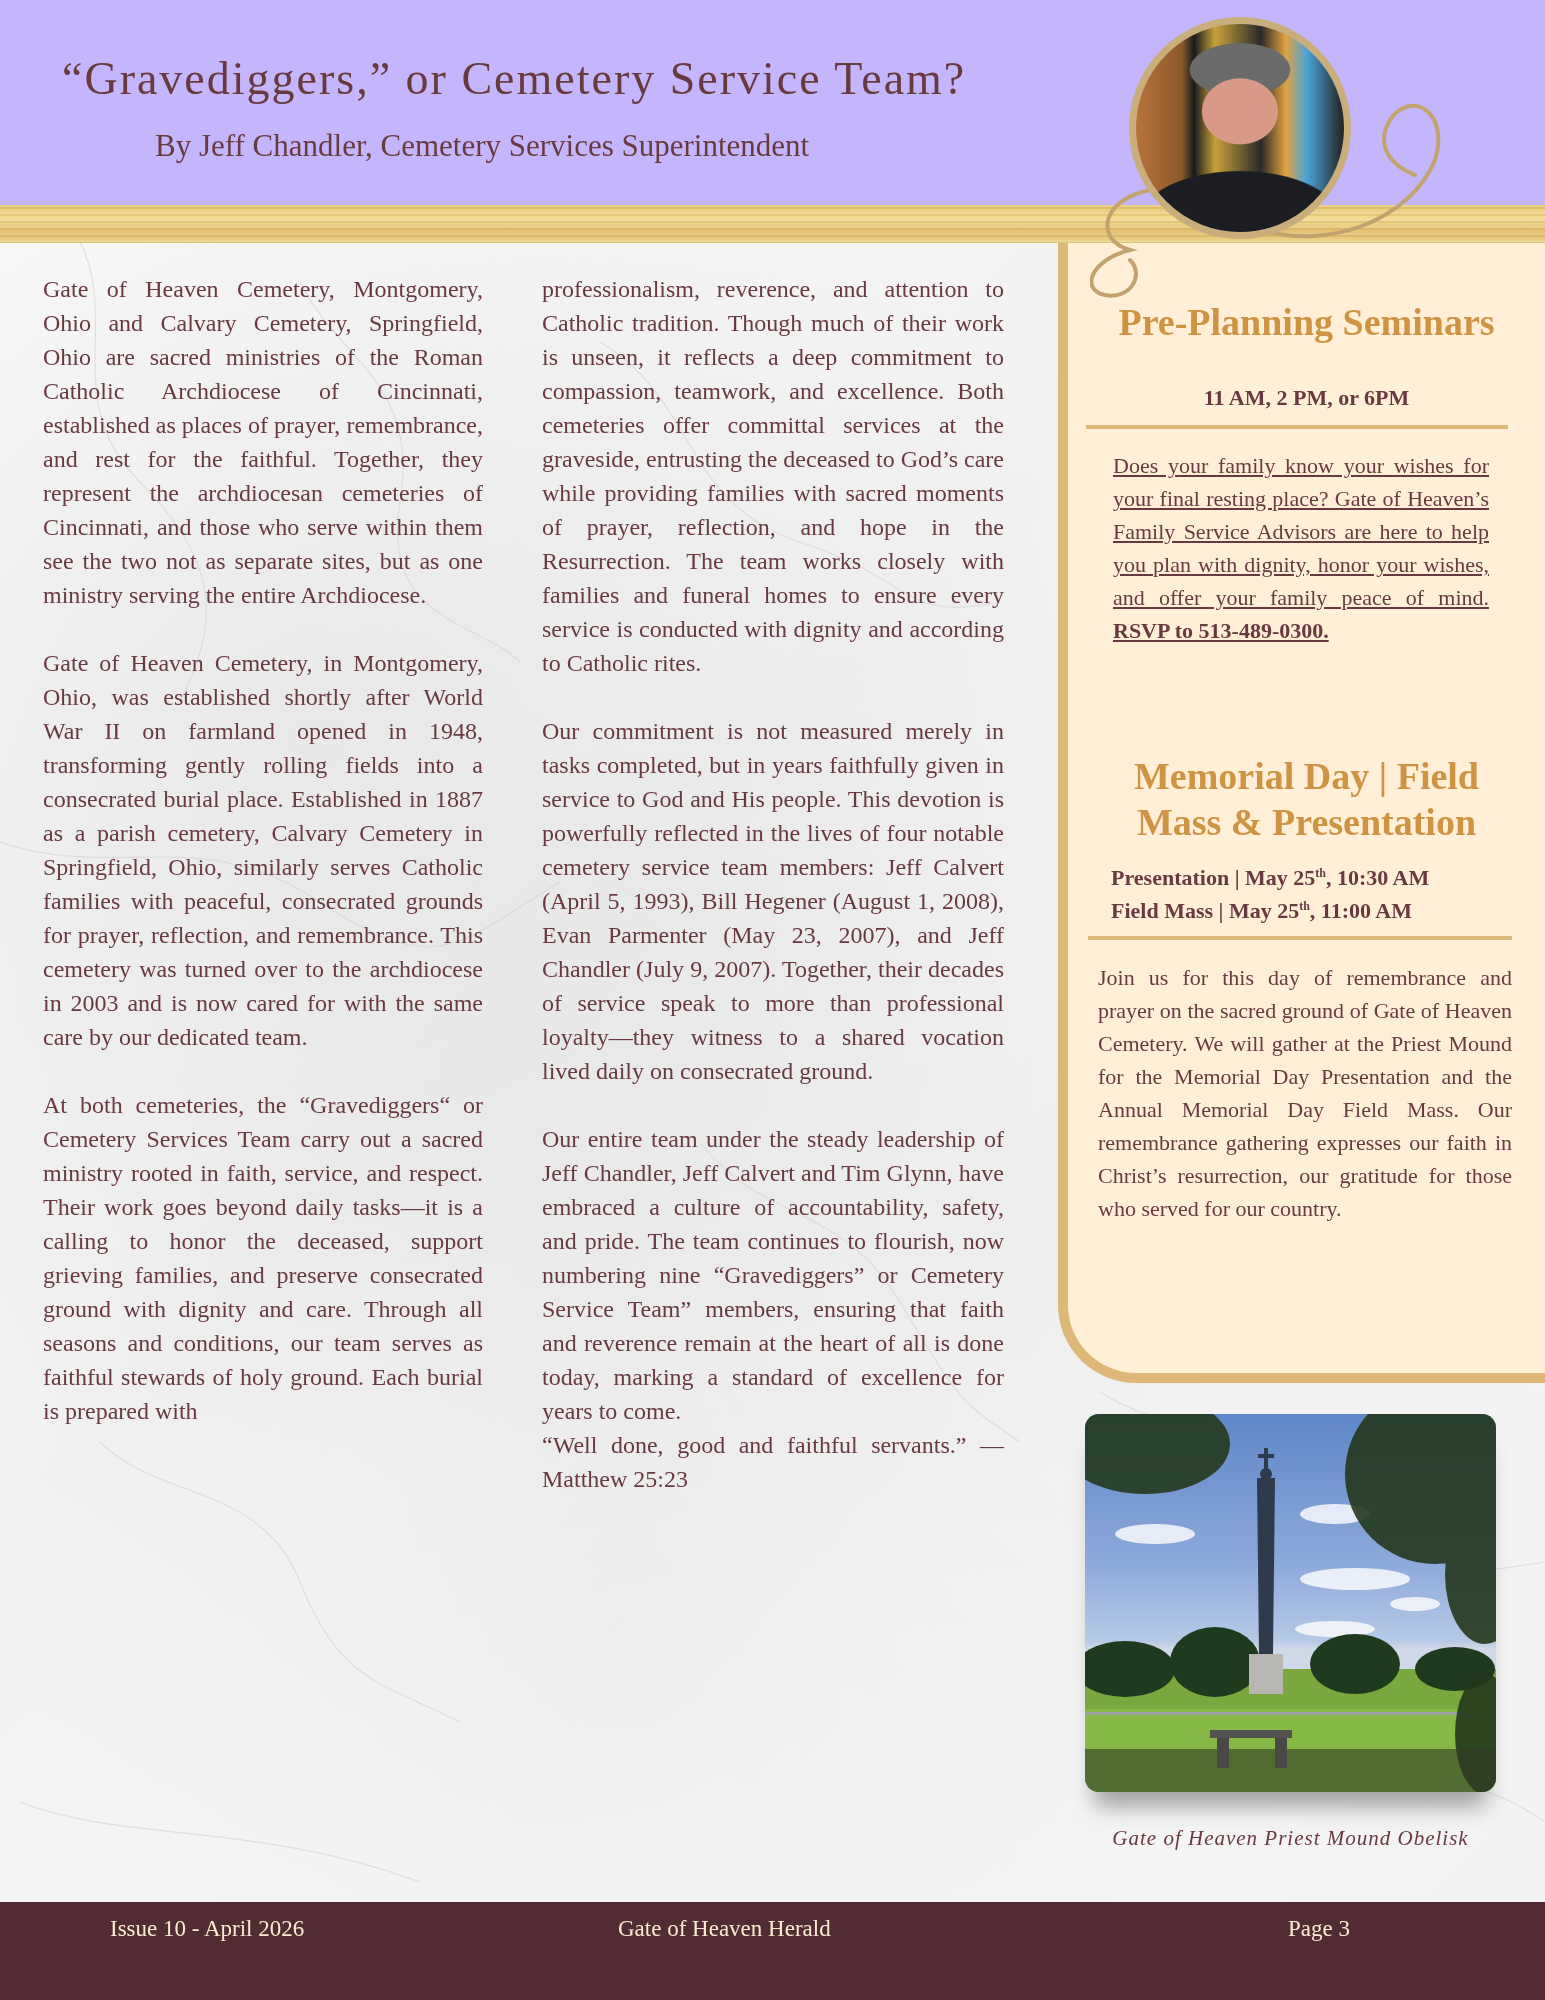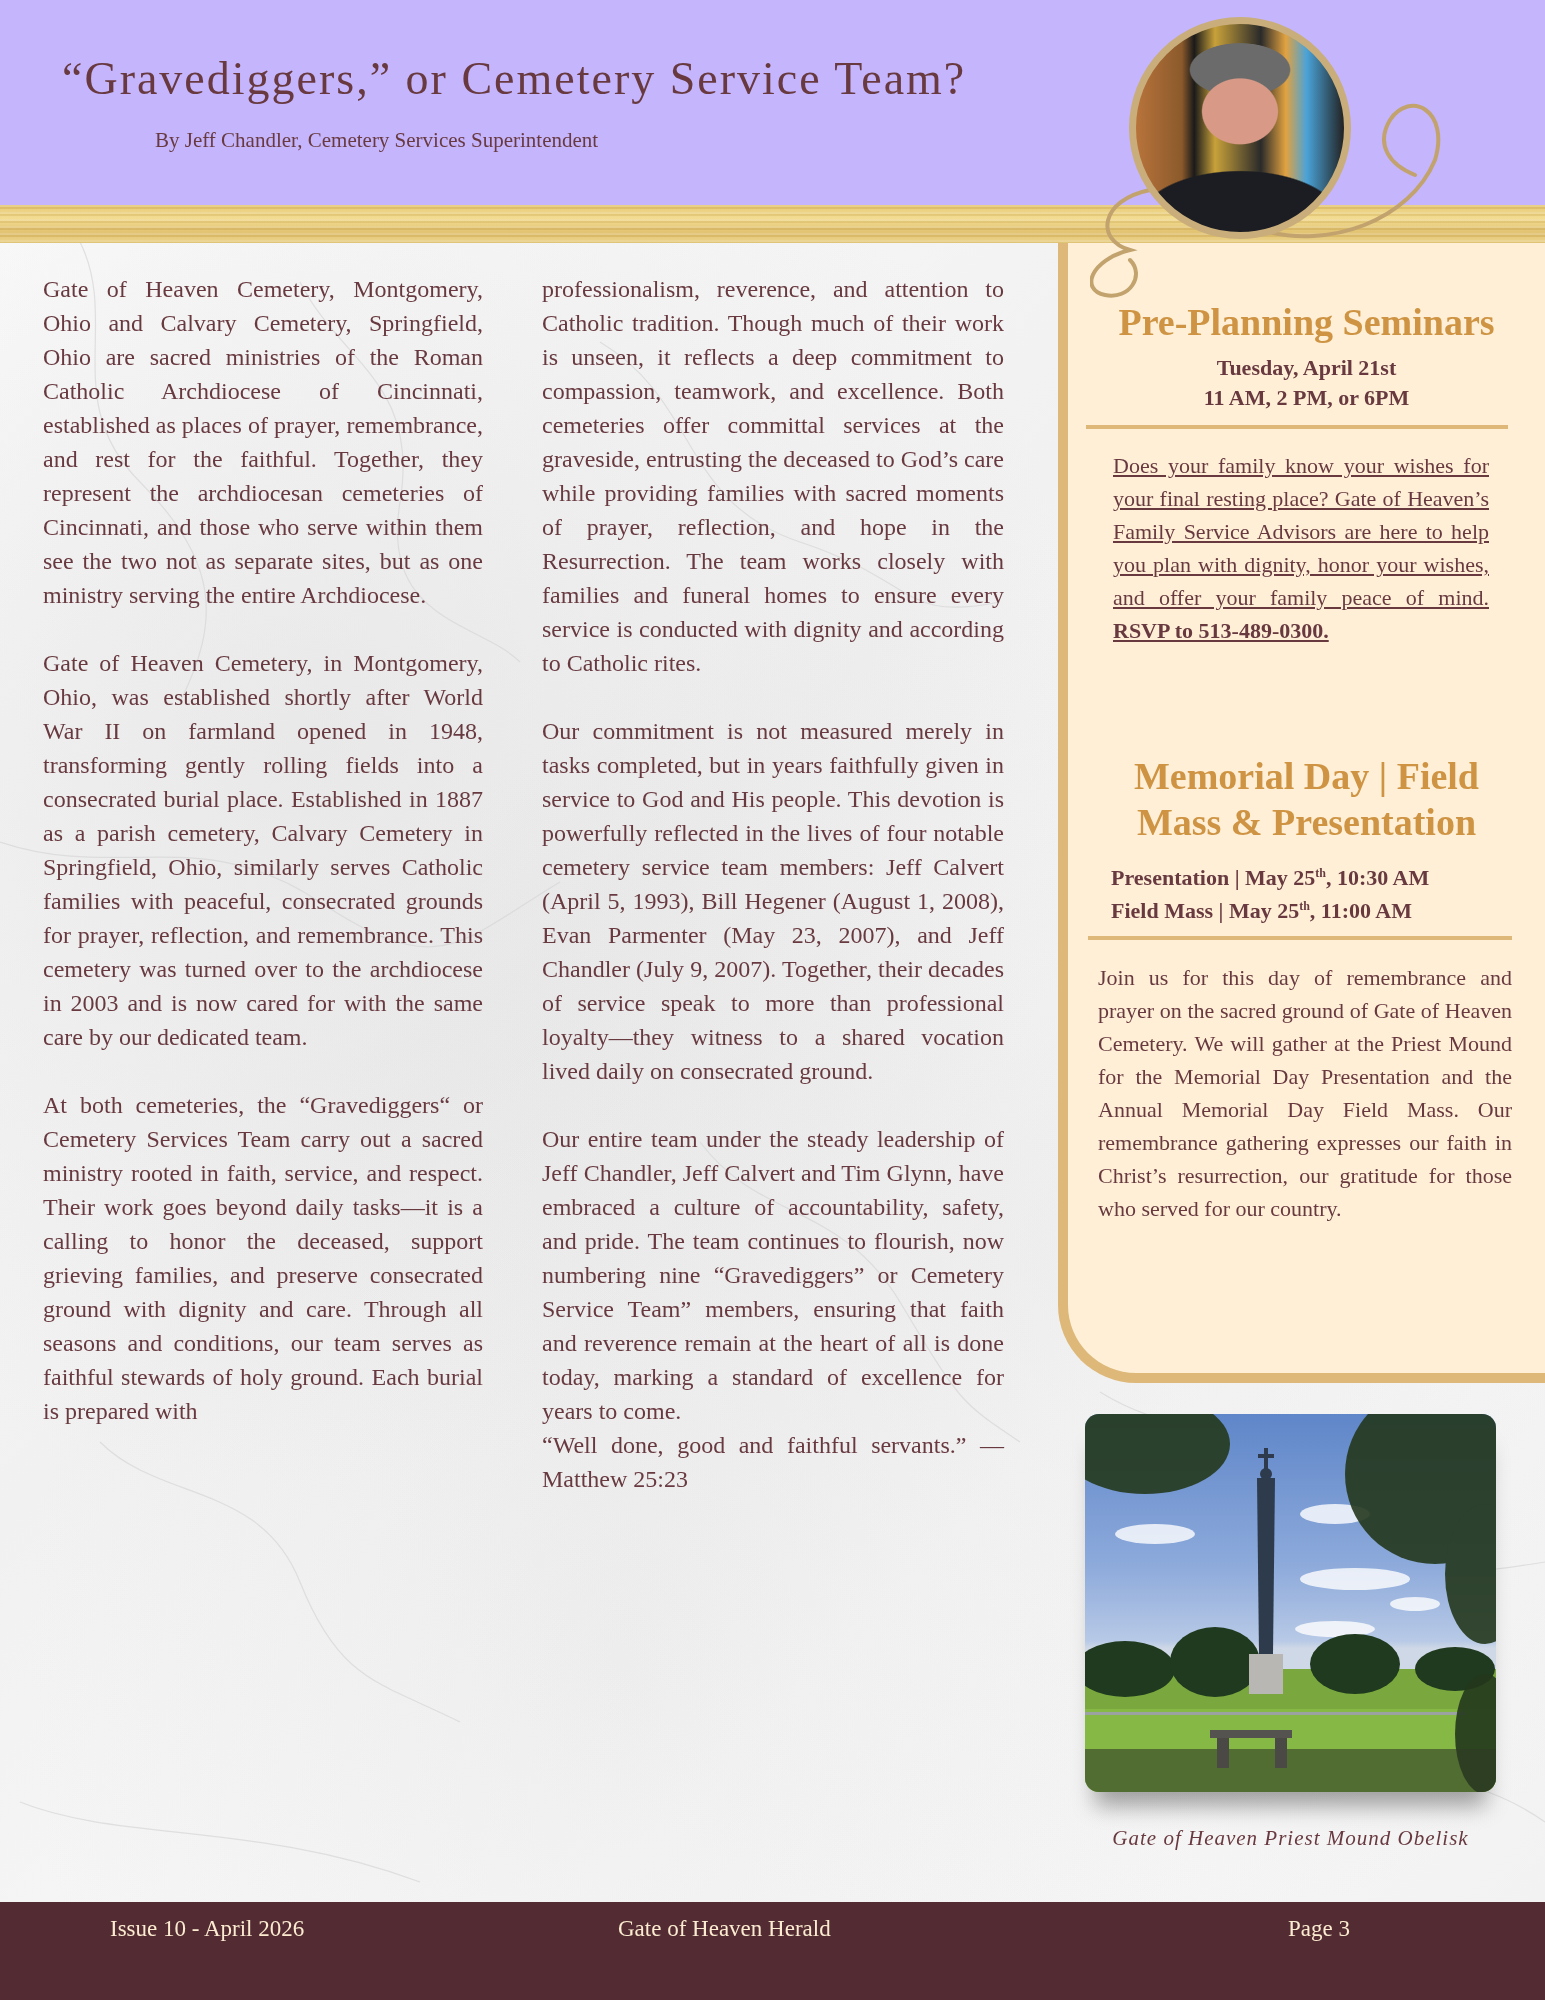--- a/index.html
+++ b/index.html
@@ -25,21 +25,21 @@
     position: absolute; left: 0; top: 0; width: 1545px; height: 205px;
     background: #c4b5fd;
   }
   .title {
     position: absolute; left: 62px; top: 52px; margin: 0;
     font-size: 46px; font-weight: normal; letter-spacing: 2px;
     color: #683A40; white-space: nowrap;
   }
   .byline {
     position: absolute; left: 155px; top: 128px; margin: 0;
-    font-size: 21px; font-weight: normal; color: #683A40; white-space: nowrap;
+    font-size: 31px; font-weight: normal; color: #683A40; white-space: nowrap;
   }
   .gold-band {
     position: absolute; left: 0; top: 205px; width: 1545px; height: 38px;
     background:
       repeating-linear-gradient(180deg, rgba(255,255,255,0.18) 0 2px, rgba(160,120,40,0.12) 2px 4px, rgba(255,240,180,0.15) 4px 7px),
       linear-gradient(180deg, #E3C46E 0%, #F1D98C 35%, #DDBC68 70%, #E9CF83 100%);
   }
 
   
   .portrait {
@@ -152,21 +152,20 @@
 
 <div class="col col2">
   <p>professionalism, reverence, and attention to Catholic tradition. Though much of their work is unseen, it reflects a deep commitment to compassion, teamwork, and excellence. Both cemeteries offer committal services at the graveside, entrusting the deceased to God’s care while providing families with sacred moments of prayer, reflection, and hope in the Resurrection. The team works closely with families and funeral homes to ensure every service is conducted with dignity and according to Catholic rites.</p>
   <p>Our commitment is not measured merely in tasks completed, but in years faithfully given in service to God and His people. This devotion is powerfully reflected in the lives of four notable cemetery service team members: Jeff Calvert (April 5, 1993), Bill Hegener (August 1, 2008), Evan Parmenter (May 23, 2007), and Jeff Chandler (July 9, 2007). Together, their decades of service speak to more than professional loyalty—they witness to a shared vocation lived daily on consecrated ground.</p>
   <p class="tight">Our entire team under the steady leadership of Jeff Chandler, Jeff Calvert and Tim Glynn, have embraced a culture of accountability, safety, and pride. The team continues to flourish, now numbering nine “Gravediggers” or Cemetery Service Team” members, ensuring that faith and reverence remain at the heart of all is done today, marking a standard of excellence for years to come.</p>
   <p class="tight">“Well done, good and faithful servants.” — Matthew 25:23</p>
 </div>
 
 <div class="panel">
   <h3 class="panel-heading" style="top:56px;">Pre-Planning Seminars</h3>
-  <div class="panel-sub" style="top:110px;">Tuesday, April 21st</div>
   <div class="panel-sub" style="top:140px;">11 AM, 2 PM, or 6PM</div>
   <div class="panel-rule" style="left:18px; width:422px; top:182px;"></div>
   <div class="panel-body" style="left:45px; width:376px; top:206px;text-decoration:underline;">
     <span>Does your family know your wishes for your final resting place? Gate of Heaven’s Family Service Advisors are here to help you plan with dignity, honor your wishes, and offer your family peace of mind.</span>
     <b>RSVP to 513-489-0300.</b>
   </div>
 
   <h3 class="panel-heading" style="top:510px;">Memorial Day | Field</h3>
   <h3 class="panel-heading" style="top:556px;">Mass &amp; Presentation</h3>
   <div class="panel-sub" style="top:615px; text-align:left; left:43px; width:auto;">

